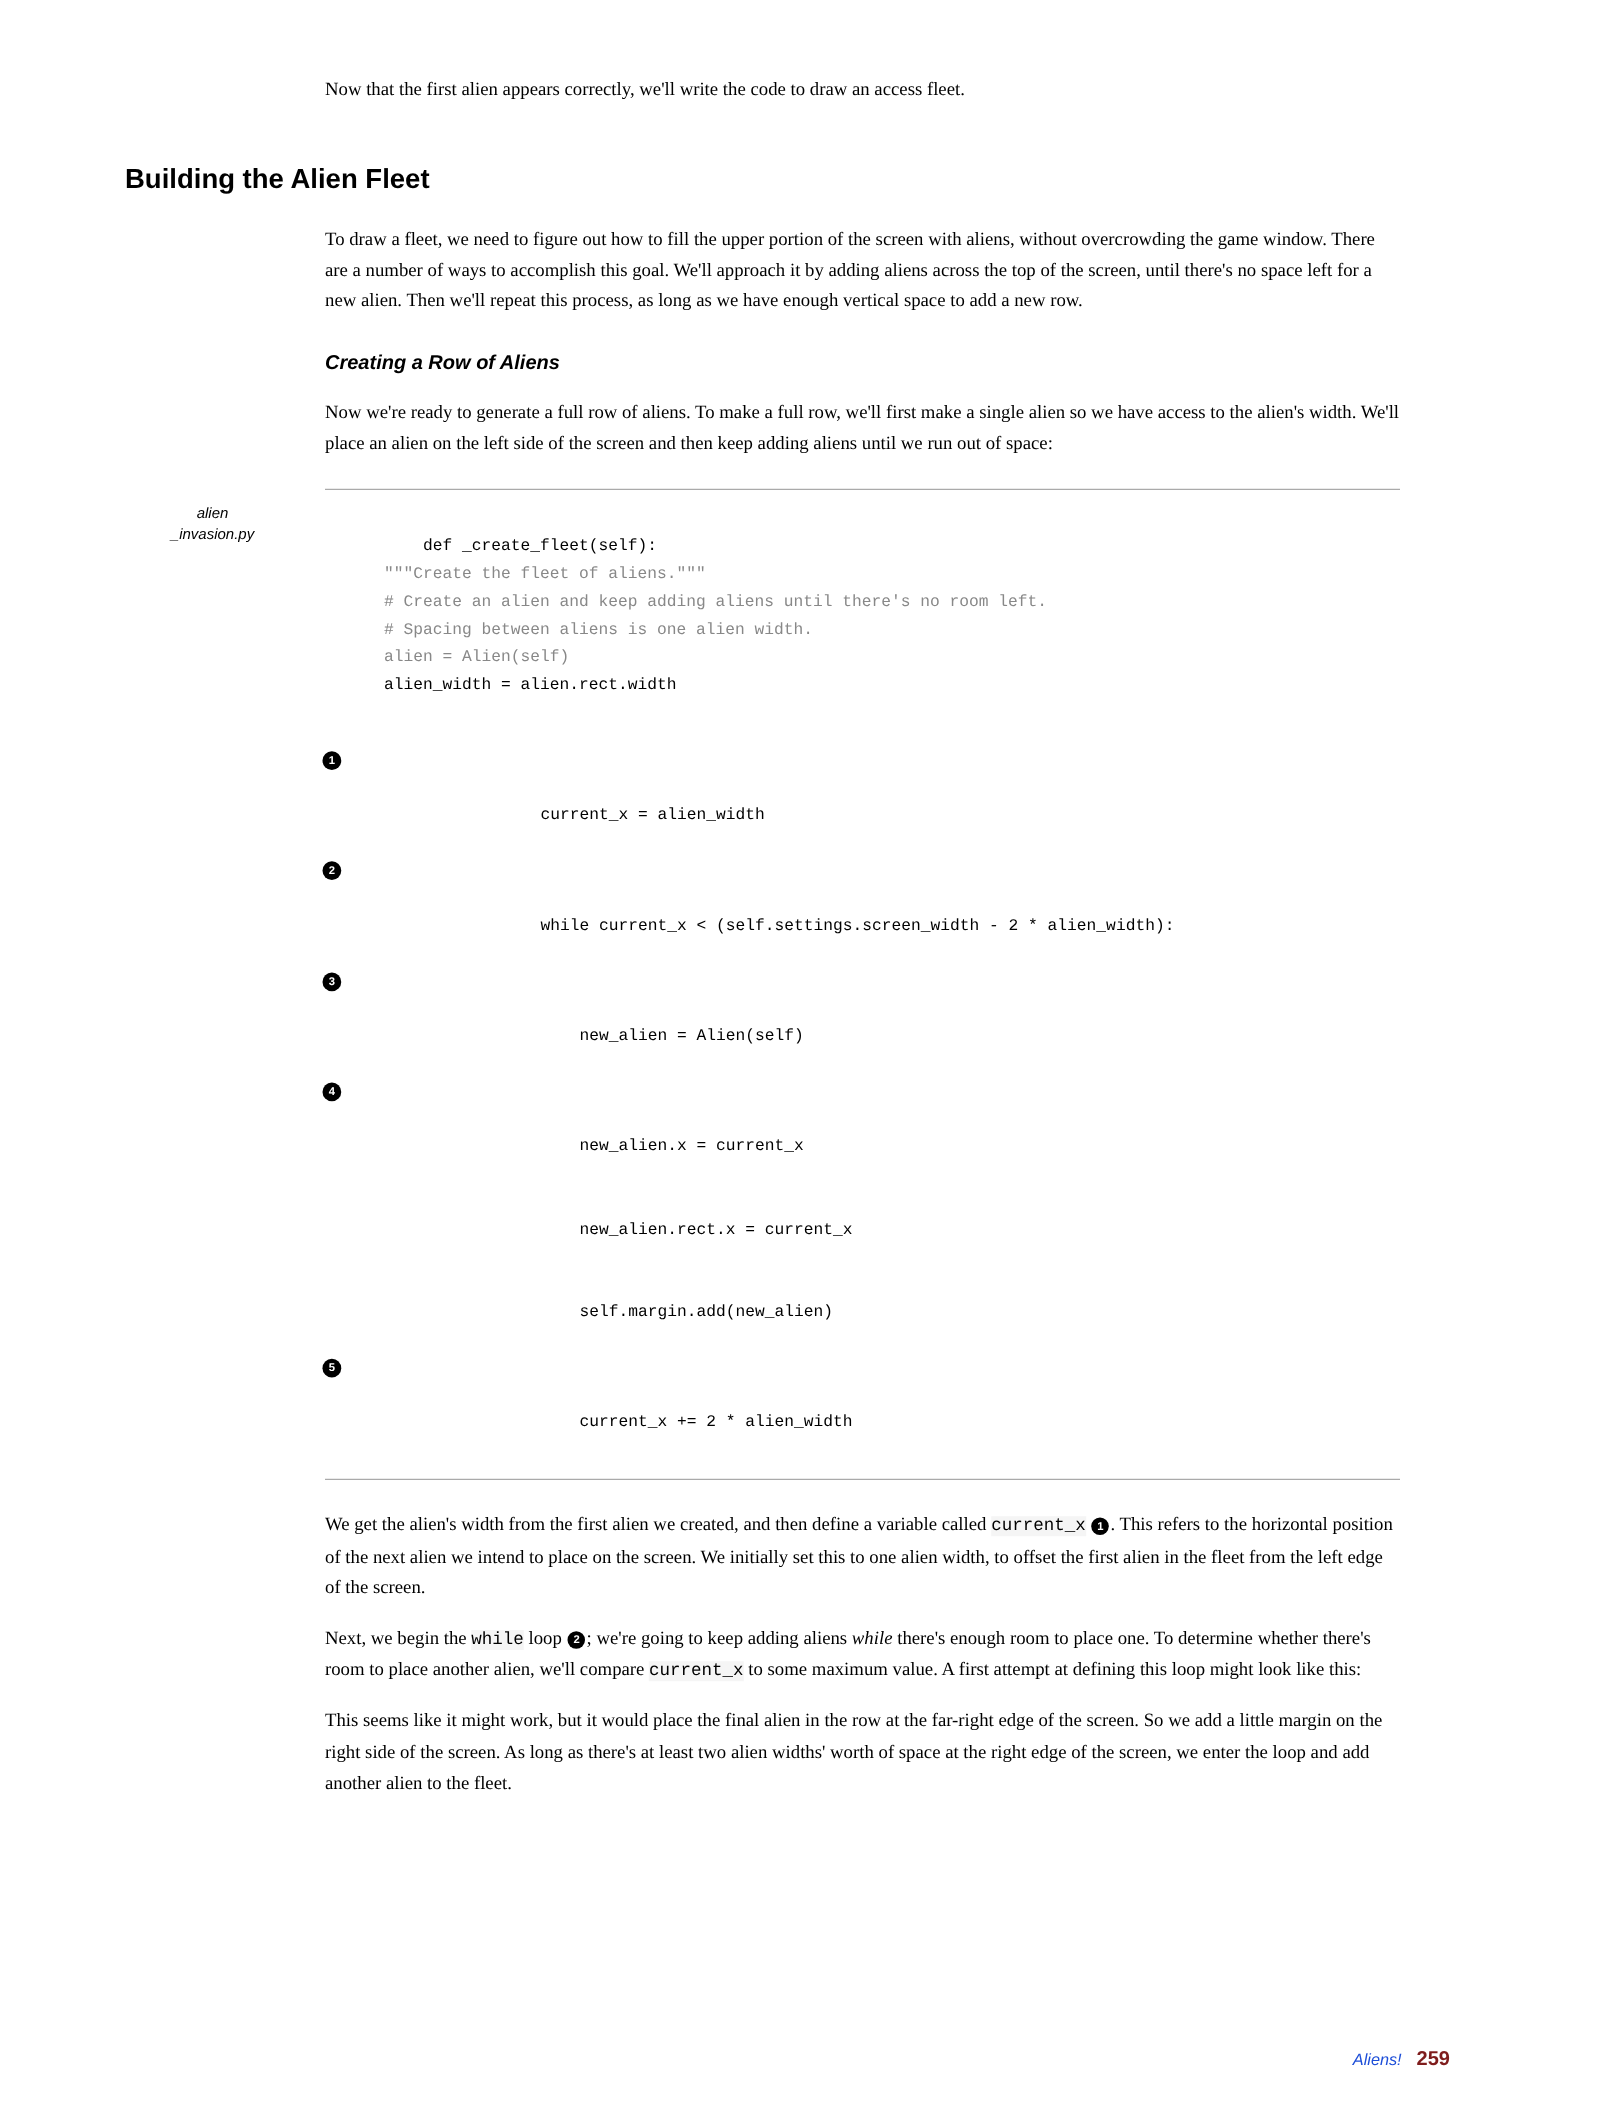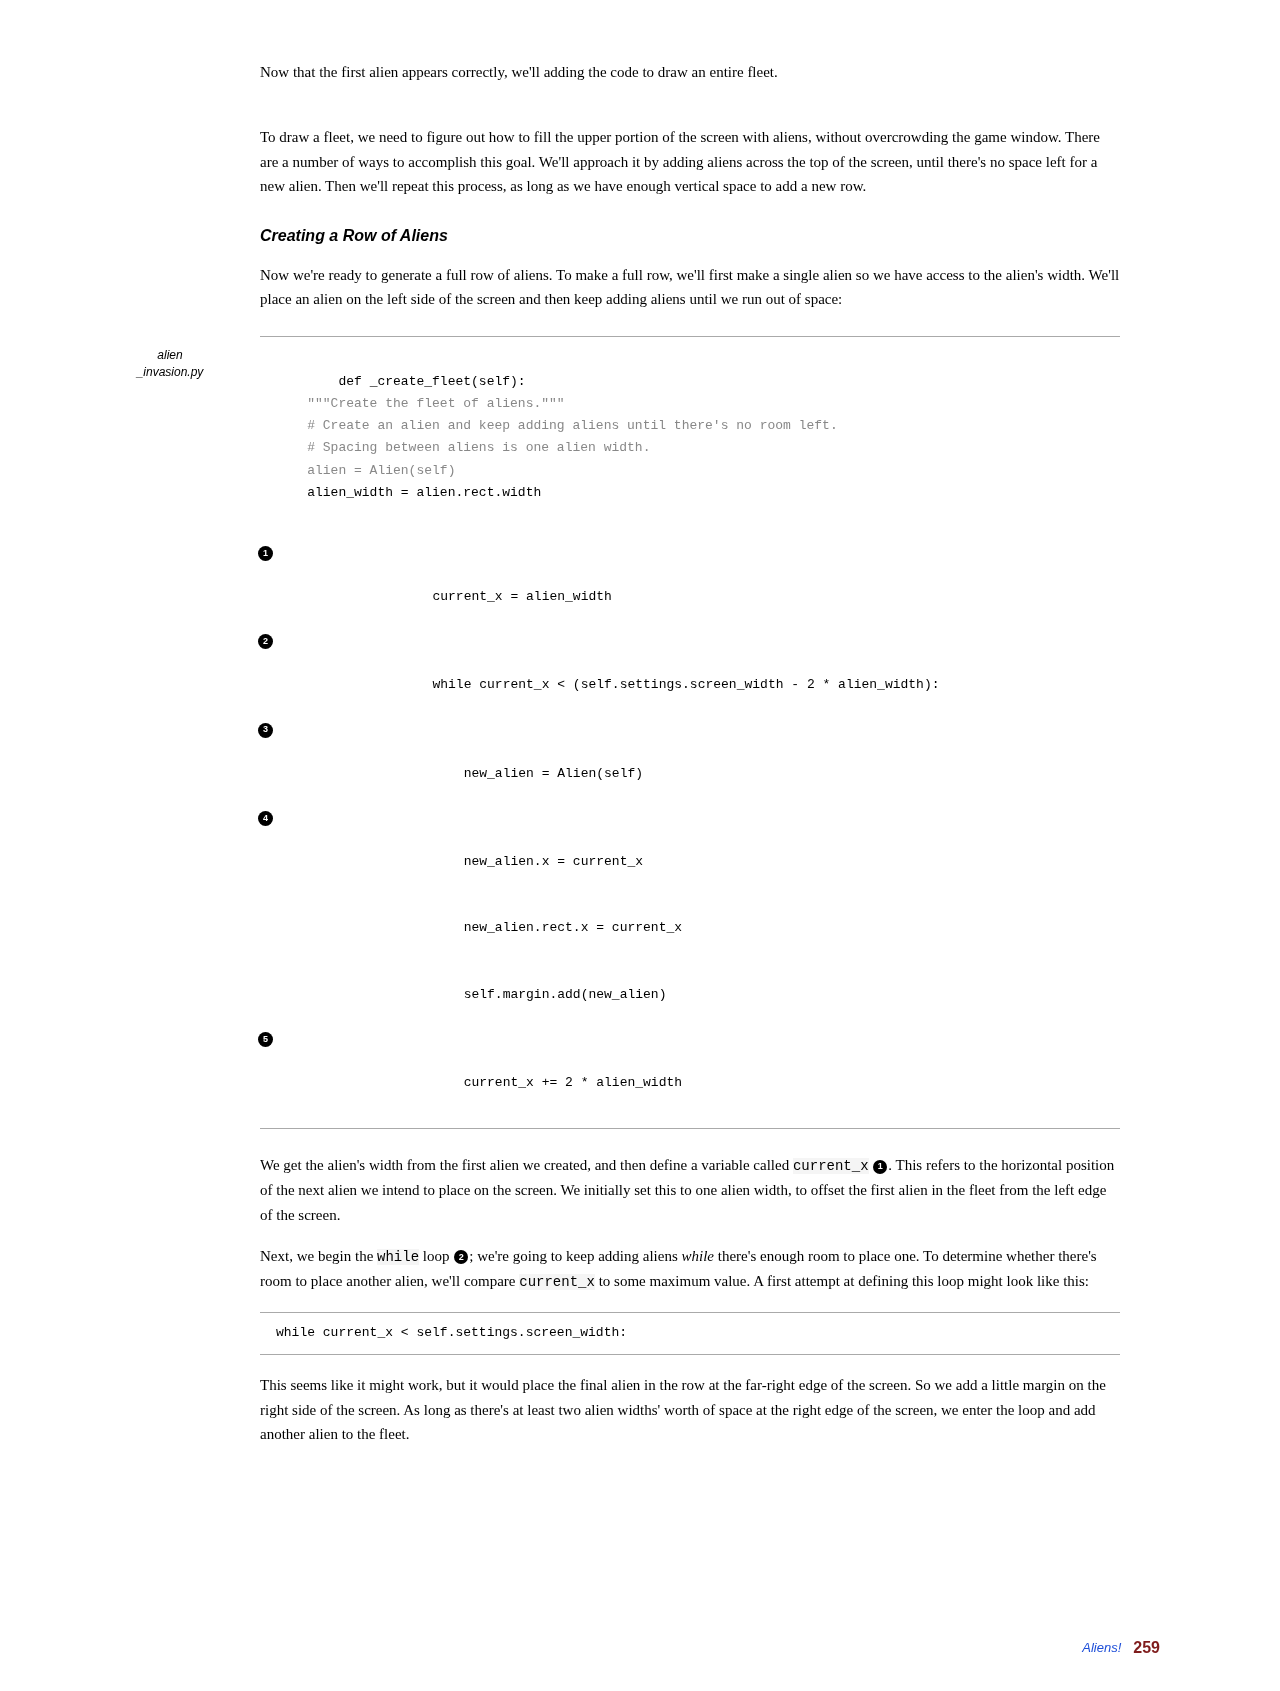--- a/index.html
+++ b/index.html
@@ -162,22 +162,23 @@
       font-style: italic;
       color: #1d4ed8;
     }
   </style>
 </head>
 <body>
 
 <div class="page-container">
   <div class="content-area">
 
-    <p class="intro-paragraph">Now that the first alien appears correctly, we'll adding the code to draw an entire fleet.</p>
-
+    <p class="intro-paragraph">Now that the first alien appears correctly, we'll write the code to draw an access fleet.</p>
+
+    <h2 class="section-heading">Building the Alien Fleet</h2>
 
     <p class="section-body">To draw a fleet, we need to figure out how to fill the upper portion of the screen with aliens, without overcrowding the game window. There are a number of ways to accomplish this goal. We'll approach it by adding aliens across the top of the screen, until there's no space left for a new alien. Then we'll repeat this process, as long as we have enough vertical space to add a new row.</p>
 
     <h3 class="subsection-heading">Creating a Row of Aliens</h3>
 
     <p class="section-body">Now we're ready to generate a full row of aliens. To make a full row, we'll first make a single alien so we have access to the alien's width. We'll place an alien on the left side of the screen and then keep adding aliens until we run out of space:</p>
 
     <div class="code-block-container">
       <div class="code-file-label">
         <span style="white-space: pre-line;">alien
@@ -235,23 +236,20 @@
       Next, we begin the <span class="inline-code">while</span> loop
       <span class="inline-badge">2</span>;
       we're going to keep adding aliens
       <span class="inline-italic">while</span>
       there's enough room to place one. To determine whether there's room
       to place another alien, we'll compare <span class="inline-code">current_x</span>
       to some maximum value. A
       first attempt at defining this loop might look like this:
     </p>
 
-    <div class="single-line-code-block">
-      <span>while current_x &lt; self.settings.screen_width:</span>
-    </div>
 
     <p class="body-paragraph">This seems like it might work, but it would place the final alien in the row at the far-right edge of the screen. So we add a little margin on the right side of the screen. As long as there's at least two alien widths' worth of space at the right edge of the screen, we enter the loop and add another alien to the fleet.</p>
 
   </div>
 
   <div class="page-footer">
     <span class="footer-chapter">Aliens!</span>
     <span class="page-number">259</span>
   </div>
 </div>

